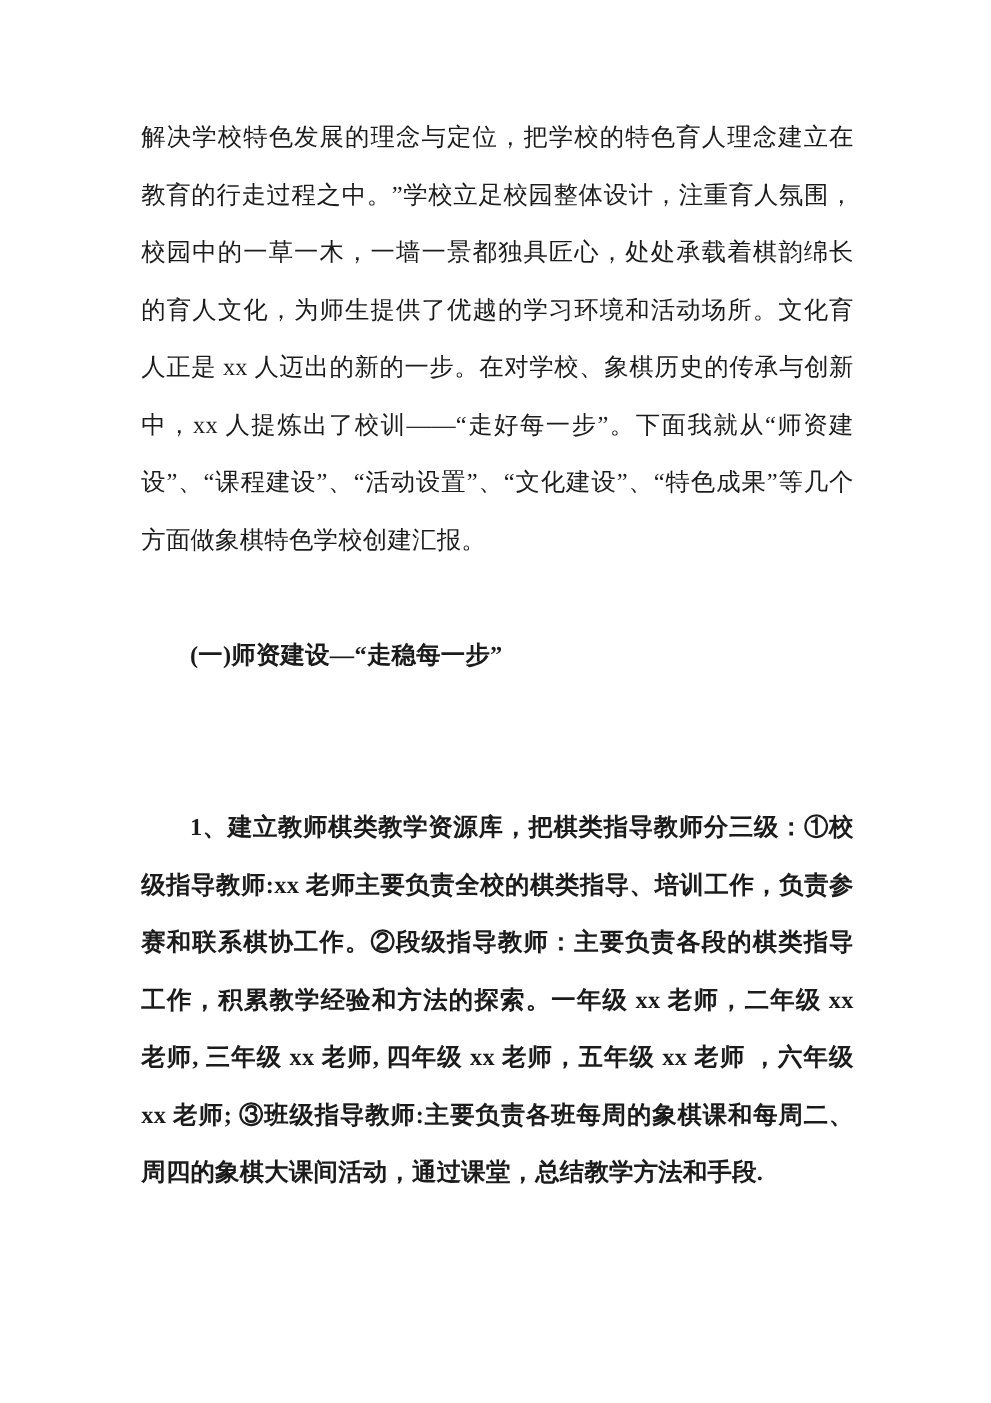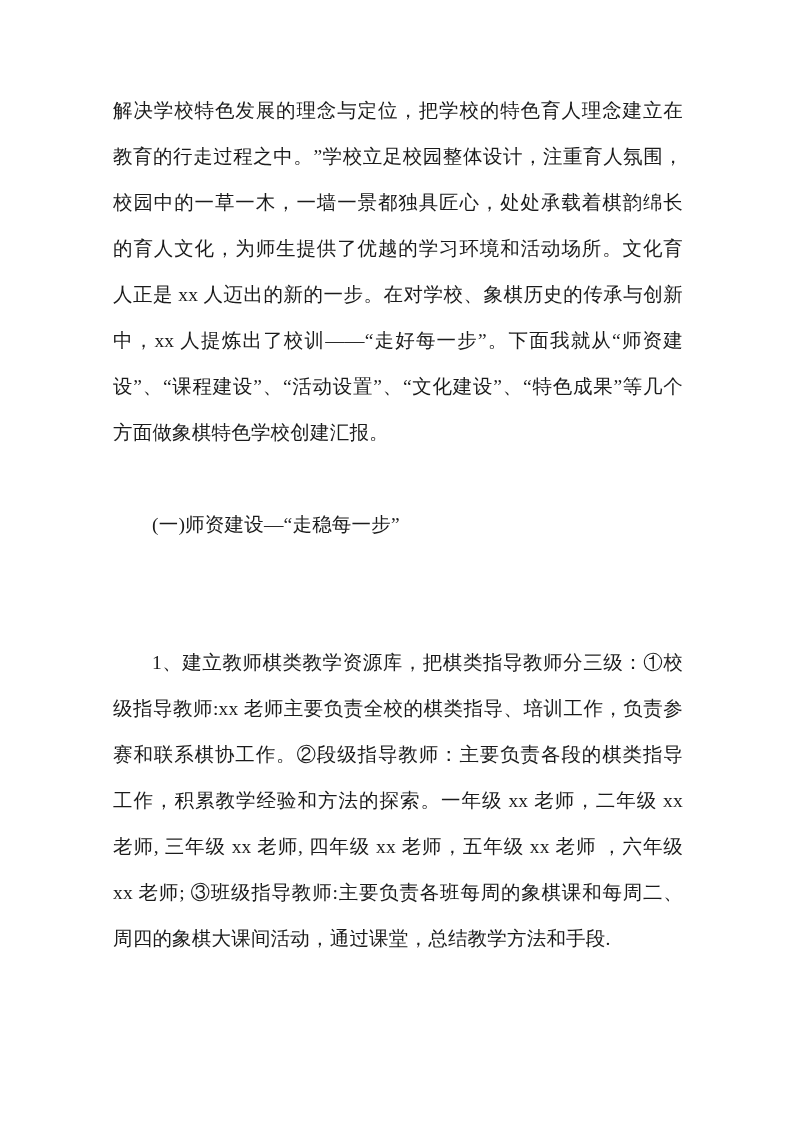--- a/index.html
+++ b/index.html
@@ -29,20 +29,21 @@
     margin: 0 0 0 0;
     font-size: 19.5px;
     line-height: 46px;
     text-align: justify;
     text-justify: inter-ideograph;
     letter-spacing: 0.2px;
     color: #1b1b1b;
   }
   .para.indent {
     text-indent: 2em;
+    font-weight: bold;
   }
   .gap-md { height: 46px; }
 </style>
 </head>
 <body>
 
 <div class="page">
   <div class="content">
 
     <p class="para">解决学校特色发展的理念与定位，把学校的特色育人理念建立在教育的行走过程之中。”学校立足校园整体设计，注重育人氛围，校园中的一草一木，一墙一景都独具匠心，处处承载着棋韵绵长的育人文化，为师生提供了优越的学习环境和活动场所。文化育人正是 xx 人迈出的新的一步。在对学校、象棋历史的传承与创新中，xx 人提炼出了校训——“走好每一步”。下面我就从“师资建设”、“课程建设”、“活动设置”、“文化建设”、“特色成果”等几个方面做象棋特色学校创建汇报。</p>

